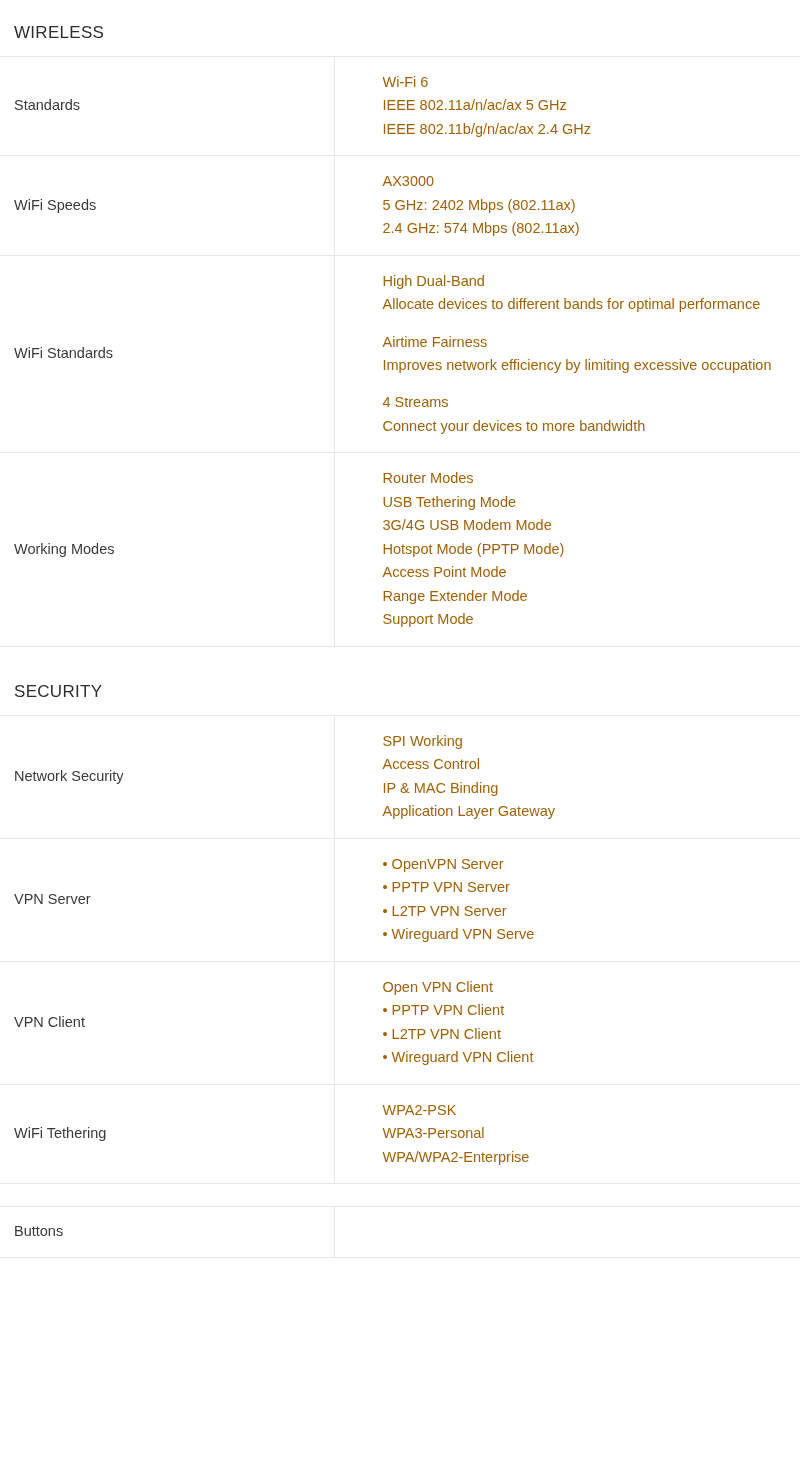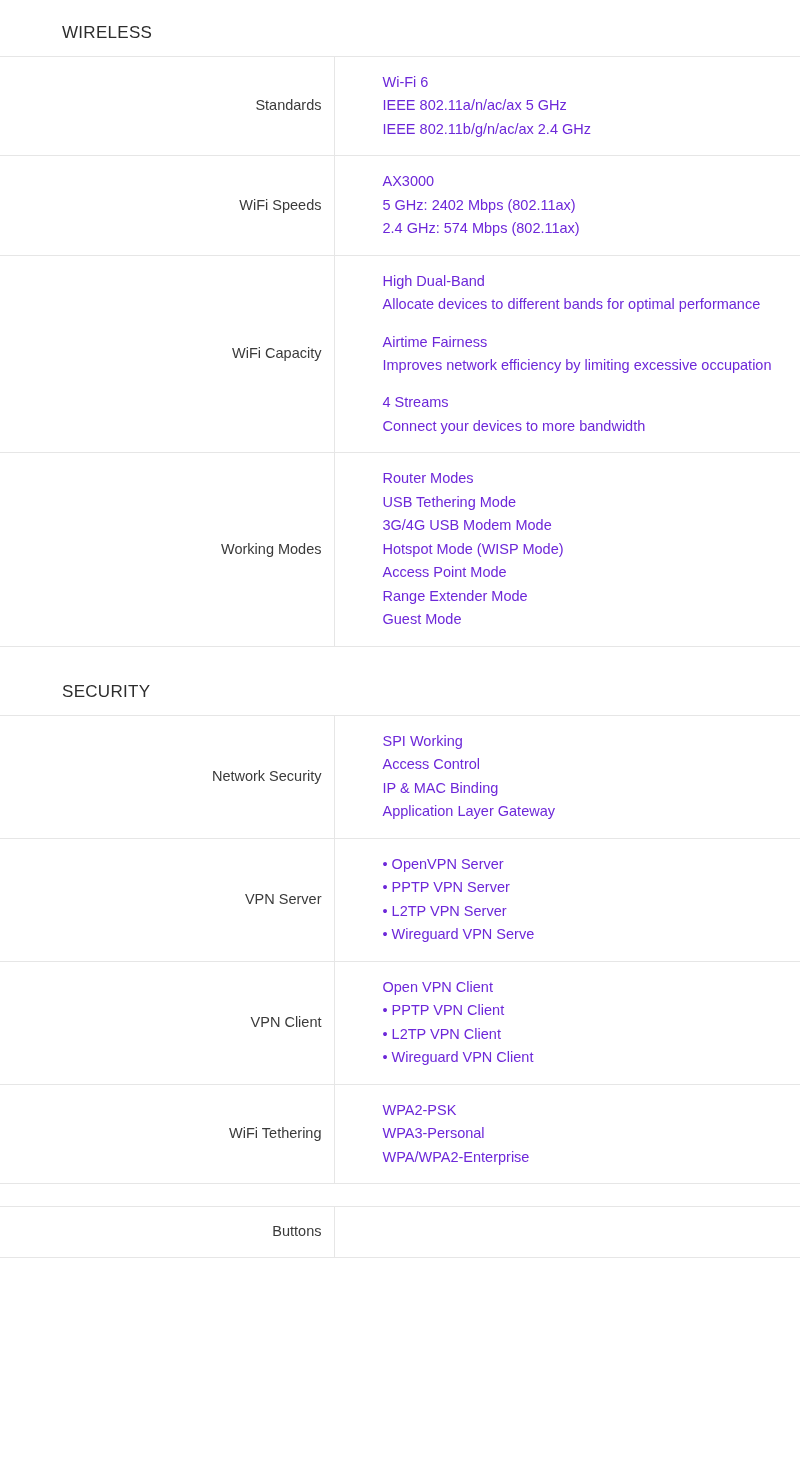--- a/index.html
+++ b/index.html
@@ -23,21 +23,20 @@
     letter-spacing: 0.3px;
     color: #2d2d2d;
     padding: 0 0 0 14px;
     margin: 0;
     line-height: 1.2;
   }
   .section-title-wrap {
     height: 46px;
     display: flex;
     align-items: center;
-    margin-left: 48px;
   }
   .spec-table {
     width: 100%;
     border-collapse: collapse;
     table-layout: fixed;
   }
   .spec-table tr {
     border-top: 1px solid #e6e6e6;
   }
   .spec-table tr:last-child {
@@ -49,28 +48,27 @@
   }
   td.label-cell {
     width: 334px;
     padding-left: 14px;
     padding-right: 12px;
     box-sizing: border-box;
     font-size: 14.5px;
     color: #3a3a3a;
     border-right: 1px solid #e6e6e6;
     line-height: 1.5;
-    text-align: right;
   }
   td.value-cell {
     padding-left: 48px;
     padding-right: 14px;
     box-sizing: border-box;
     font-size: 14.5px;
-    color: #6d28d9;
+    color: #a16207;
     line-height: 1.62;
   }
   .value-line {
     display: block;
     white-space: pre-wrap;
   }
   .value-line.blank {
     height: 0.95em;
   }
   .section-gap {
@@ -101,42 +99,42 @@
           </tr>
           <tr>
             <td class="label-cell">WiFi Speeds</td>
             <td class="value-cell">
               <span class="value-line">AX3000</span>
               <span class="value-line">5 GHz: 2402 Mbps (802.11ax)</span>
               <span class="value-line">2.4 GHz: 574 Mbps (802.11ax)</span>
             </td>
           </tr>
           <tr>
-            <td class="label-cell">WiFi Capacity</td>
+            <td class="label-cell">WiFi Standards</td>
             <td class="value-cell">
               <span class="value-line">High Dual-Band</span>
               <span class="value-line">Allocate devices to different bands for optimal performance</span>
               <span class="value-line blank"></span>
               <span class="value-line">Airtime Fairness</span>
               <span class="value-line">Improves network efficiency by limiting excessive occupation</span>
               <span class="value-line blank"></span>
               <span class="value-line">4 Streams</span>
               <span class="value-line">Connect your devices to more bandwidth</span>
             </td>
           </tr>
           <tr>
             <td class="label-cell">Working Modes</td>
             <td class="value-cell">
               <span class="value-line">Router Modes</span>
               <span class="value-line">USB Tethering Mode</span>
               <span class="value-line">3G/4G USB Modem Mode</span>
-              <span class="value-line">Hotspot Mode (WISP Mode)</span>
+              <span class="value-line">Hotspot Mode (PPTP Mode)</span>
               <span class="value-line">Access Point Mode</span>
               <span class="value-line">Range Extender Mode</span>
-              <span class="value-line">Guest Mode</span>
+              <span class="value-line">Support Mode</span>
             </td>
           </tr>
         </tbody>
       </table>
       <div class="section-gap"></div>
       <div class="section-title-wrap">
         <h2 class="section-title">SECURITY</h2>
       </div>
       <table class="spec-table">
         <tbody>

